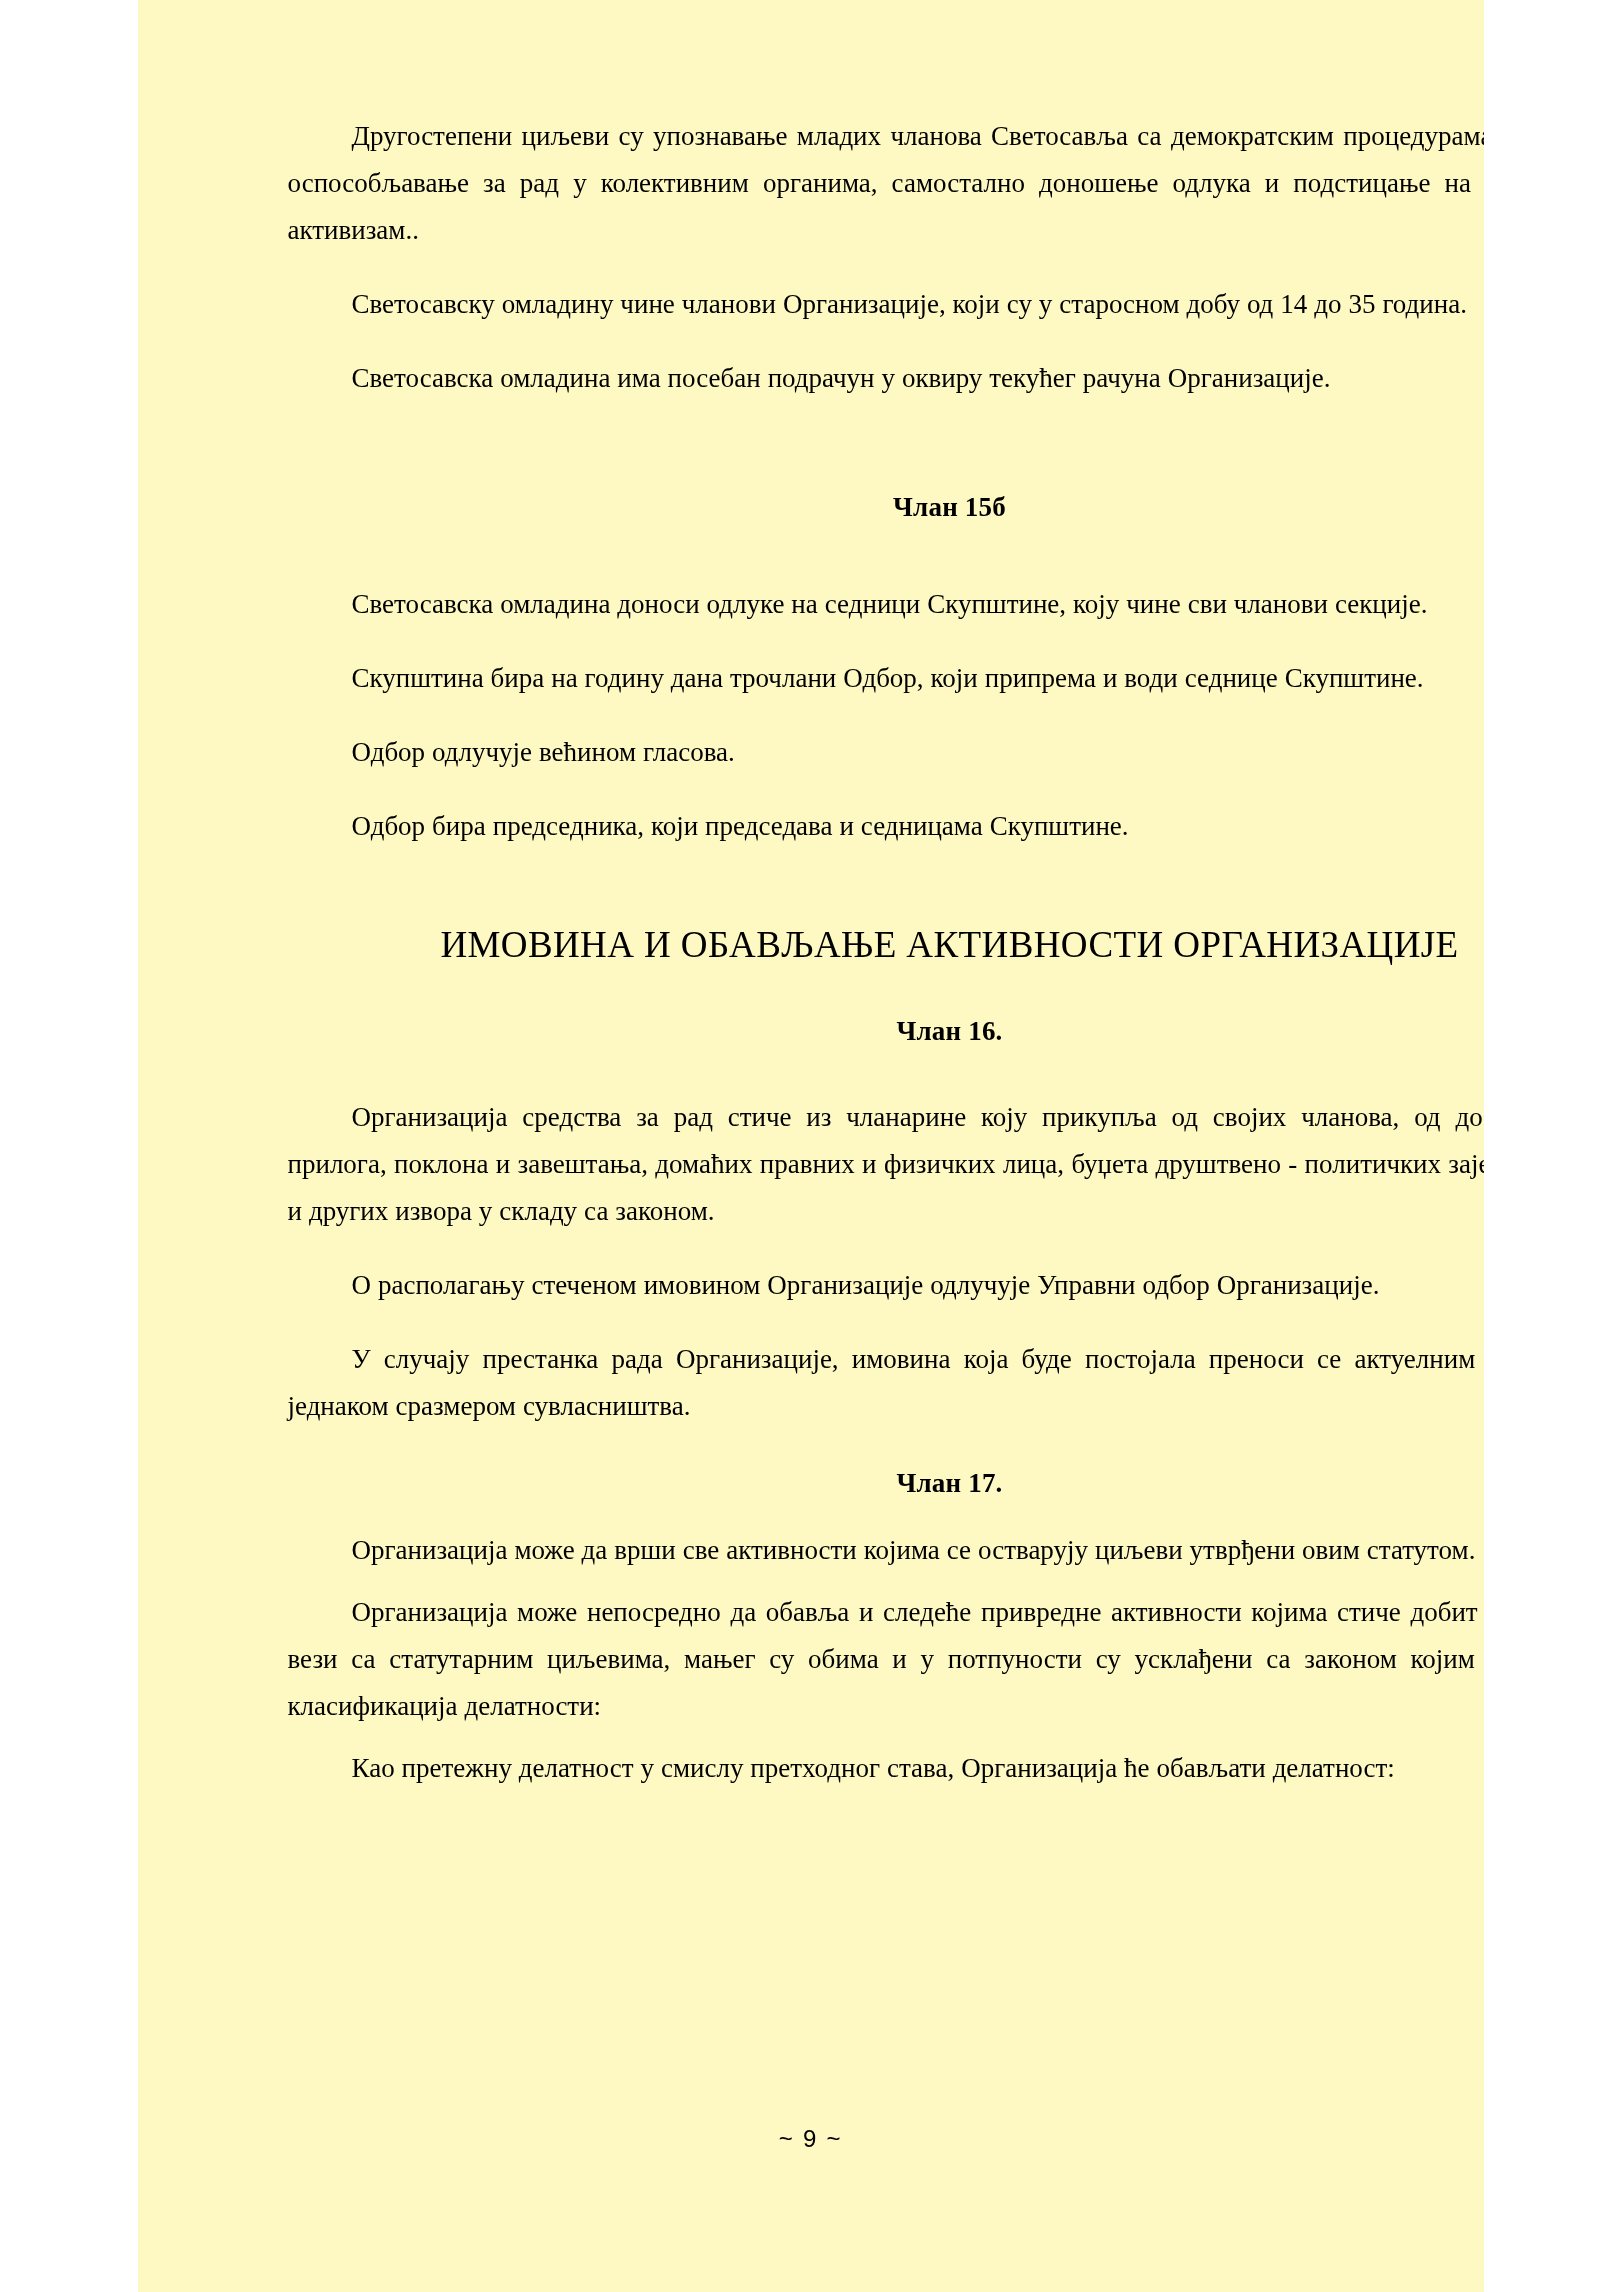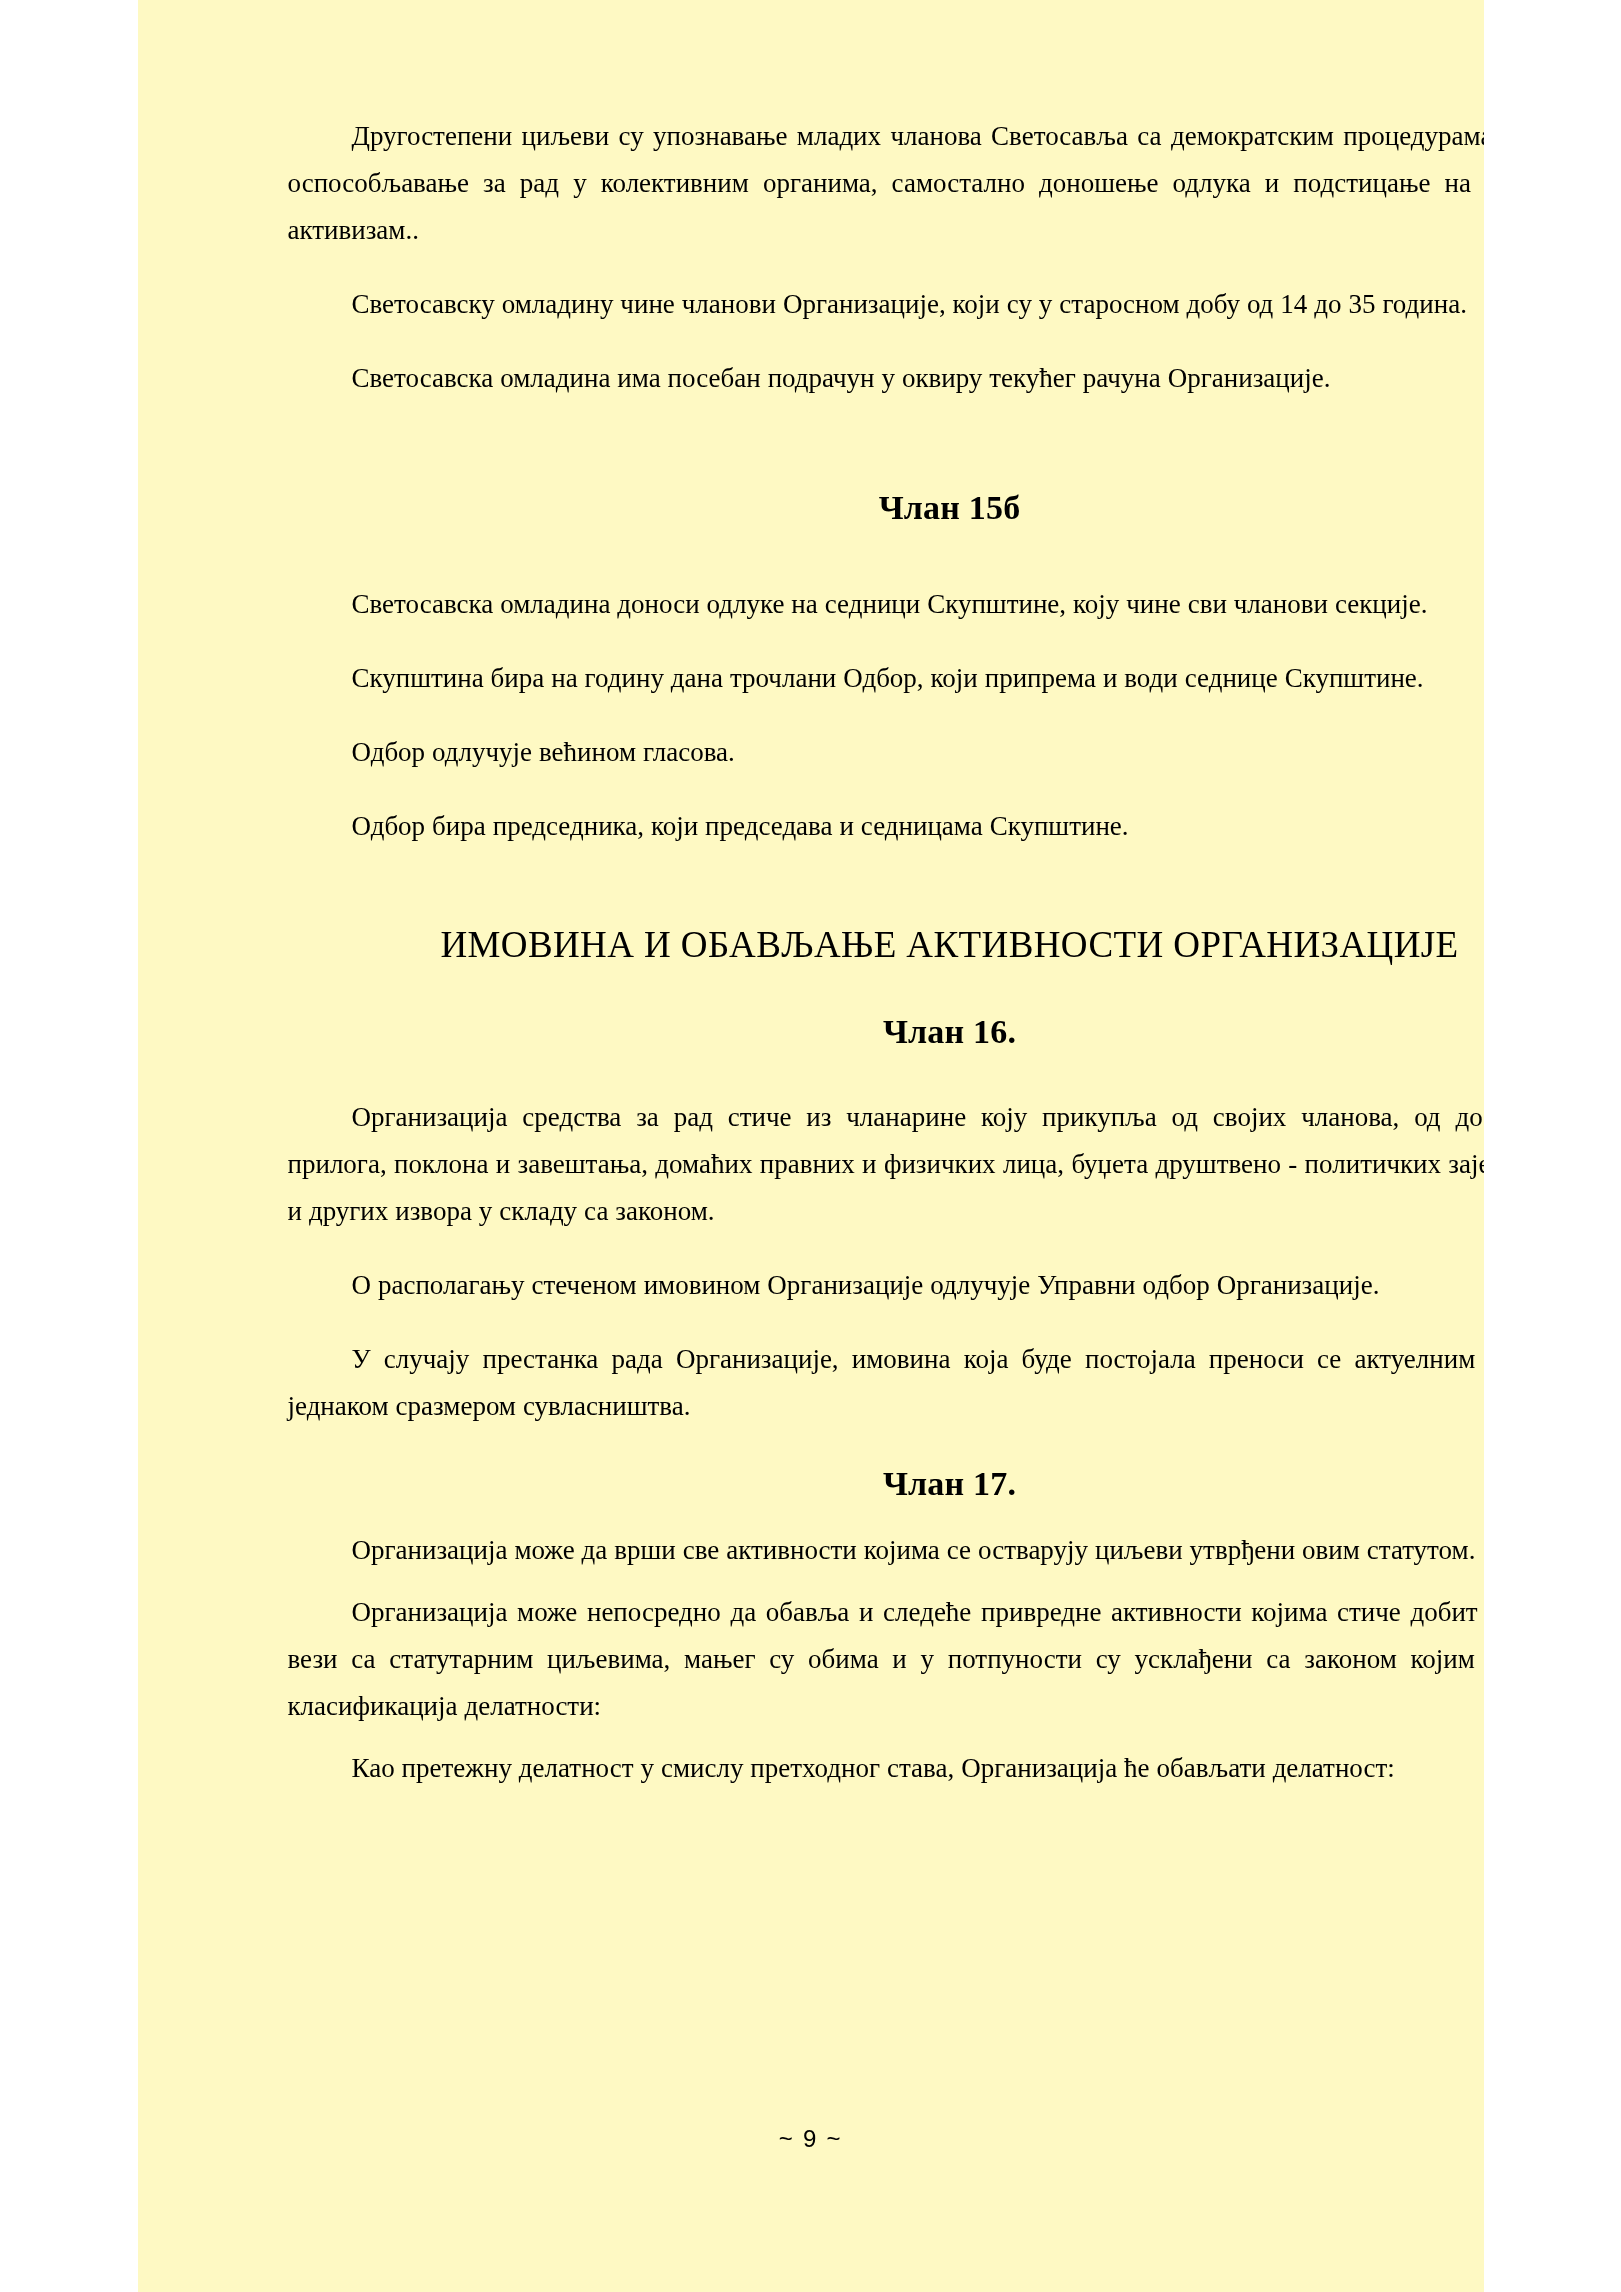--- a/index.html
+++ b/index.html
@@ -36,21 +36,21 @@
     text-justify: inter-word;
     hyphens: none;
     word-spacing: 0.2px;
   }
   p.body-par.gap-lg  { margin-top: 27px; }
   p.body-par.gap-sm  { margin-top: 15px; }
   p.body-par.gap-none { margin-top: 0px; }
 
   h2.article-heading {
     margin: 0;
-    font-size: 34px;
+    font-size: 27px;
     line-height: 47px;
     font-weight: bold;
     text-align: center;
     text-indent: 0;
     letter-spacing: 0.2px;
   }
   h2.article-heading.sp-15b { margin-top: 82px; margin-bottom: 50px; }
   h2.article-heading.sp-16  { margin-top: 38px; margin-bottom: 39px; }
   h2.article-heading.sp-17  { margin-top: 30px; margin-bottom: 19.7px; }
 

